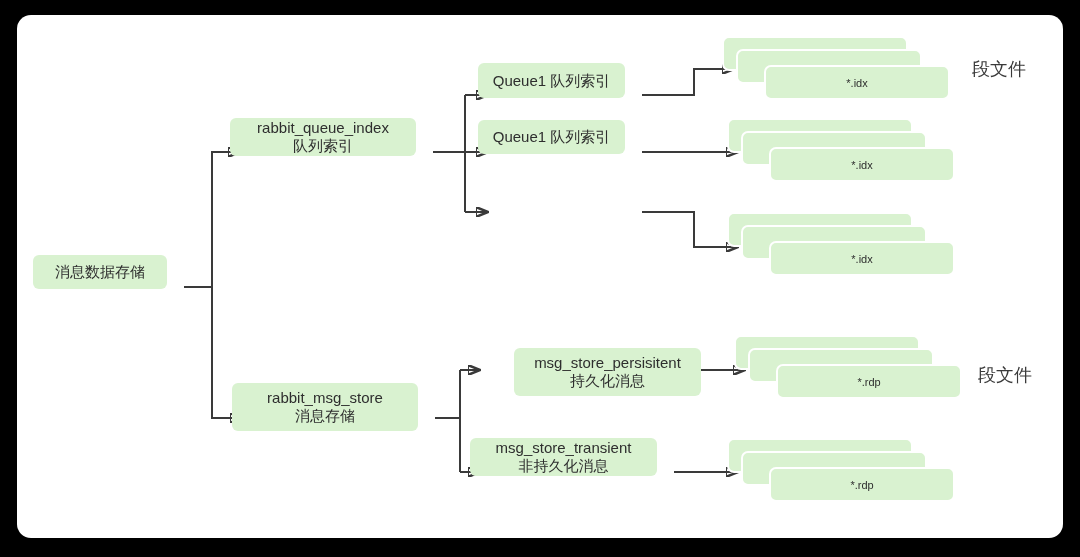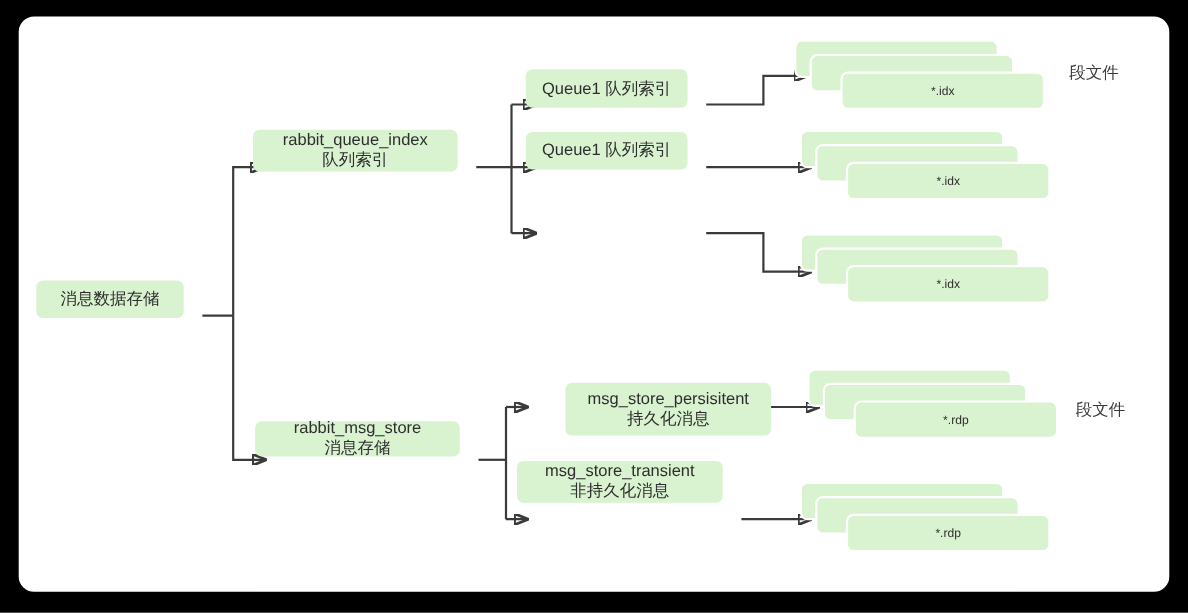--- a/index.html
+++ b/index.html
@@ -45,21 +45,21 @@
     border-radius:7px;
     display:flex;
     align-items:center;
     justify-content:center;
     color:var(--text);
     font-size:11px;
   }
   .annotation{
     position:absolute;
     color:#3a3a3a;
-    font-size:15px;
+    font-size:18px;
     white-space:nowrap;
   }
   svg.connectors{
     position:absolute;
     left:0;top:0;
     width:1080px;height:557px;
     pointer-events:none;
   }
   svg.connectors path{
     fill:none;
@@ -104,37 +104,37 @@
 
   <div class="node" style="left:213px;top:103px;width:186px;height:38px;">
     <span>rabbit_queue_index</span>
     <span>队列索引</span>
   </div>
 
   <div class="node" style="left:16px;top:240px;width:134px;height:34px;">
     <span>消息数据存储</span>
   </div>
 
-  <div class="node" style="left:215px;top:368px;width:186px;height:32px;">
+  <div class="node" style="left:215px;top:368px;width:186px;height:48px;">
     <span>rabbit_msg_store</span>
     <span>消息存储</span>
   </div>
 
   <div class="node" style="left:461px;top:48px;width:147px;height:35px;">
     <span>Queue1 队列索引</span>
   </div>
   <div class="node" style="left:461px;top:105px;width:147px;height:34px;">
     <span>Queue1 队列索引</span>
   </div>
 
   <div class="node" style="left:453px;top:333px;width:187px;height:48px;margin-left:44px;">
     <span>msg_store_persisitent</span>
     <span>持久化消息</span>
   </div>
-  <div class="node" style="left:453px;top:404px;width:187px;height:38px;">
+  <div class="node" style="left:453px;top:423px;width:187px;height:38px;">
     <span>msg_store_transient</span>
     <span>非持久化消息</span>
   </div>
 
   <div>
     <div class="stack-layer" style="left:705px;top:21px;"></div>
     <div class="stack-layer" style="left:719px;top:34px;"></div>
     <div class="stack-layer" style="left:747px;top:50px;">
       <span>*.idx</span>
     </div>

